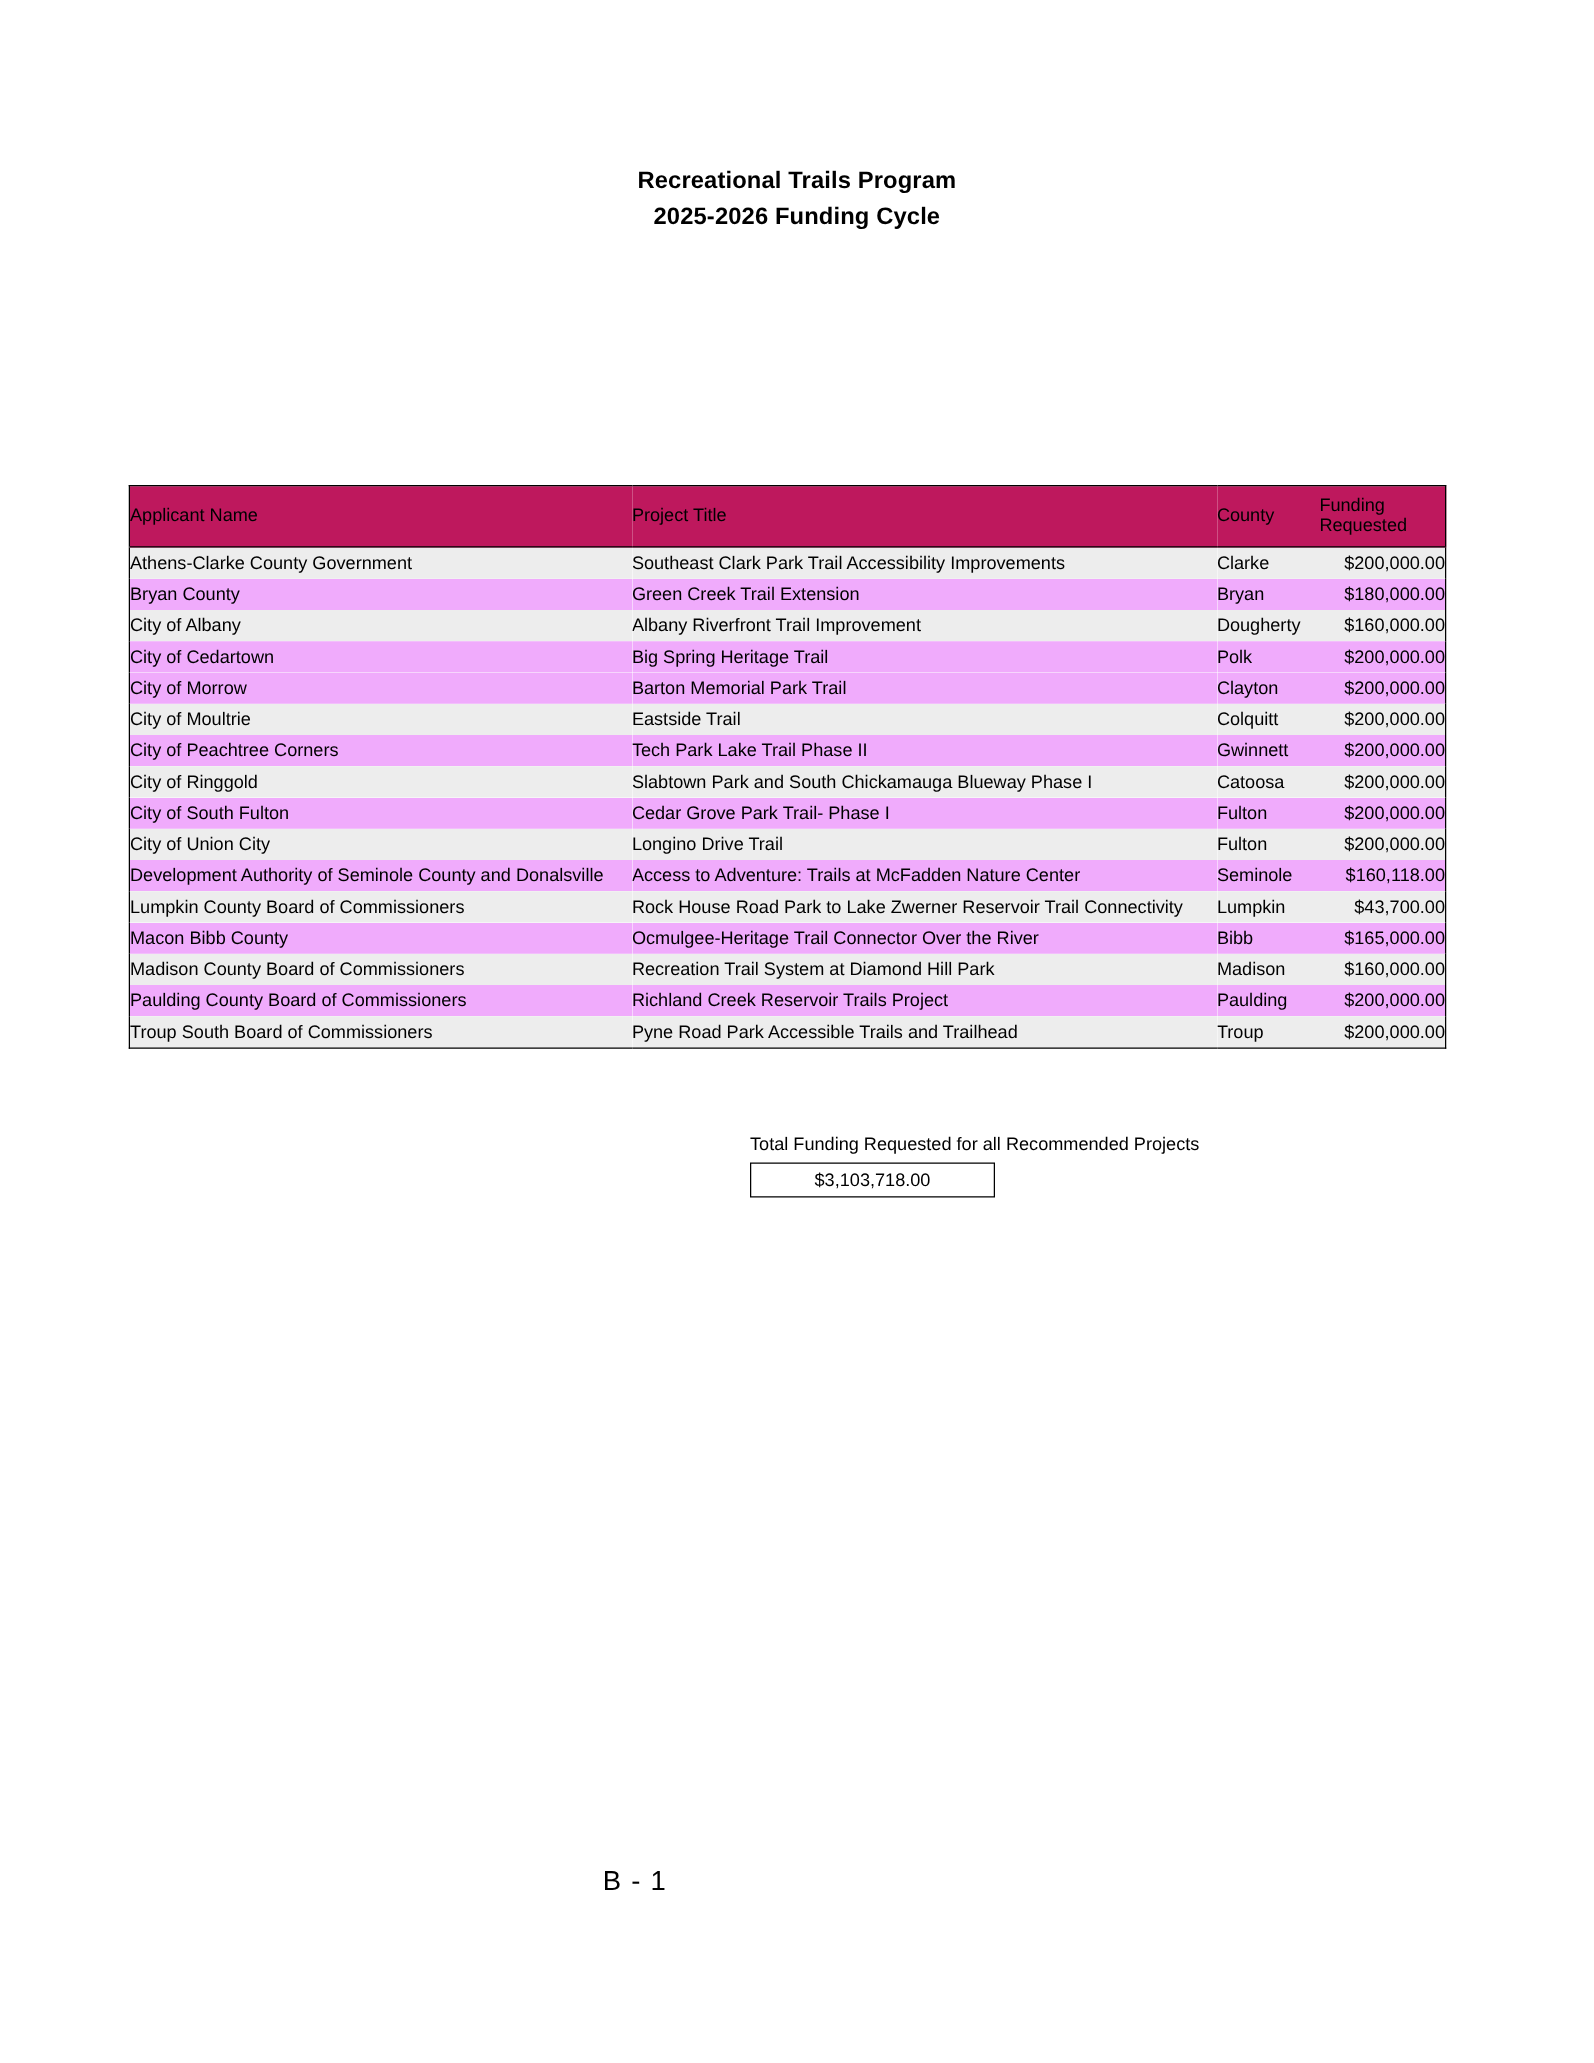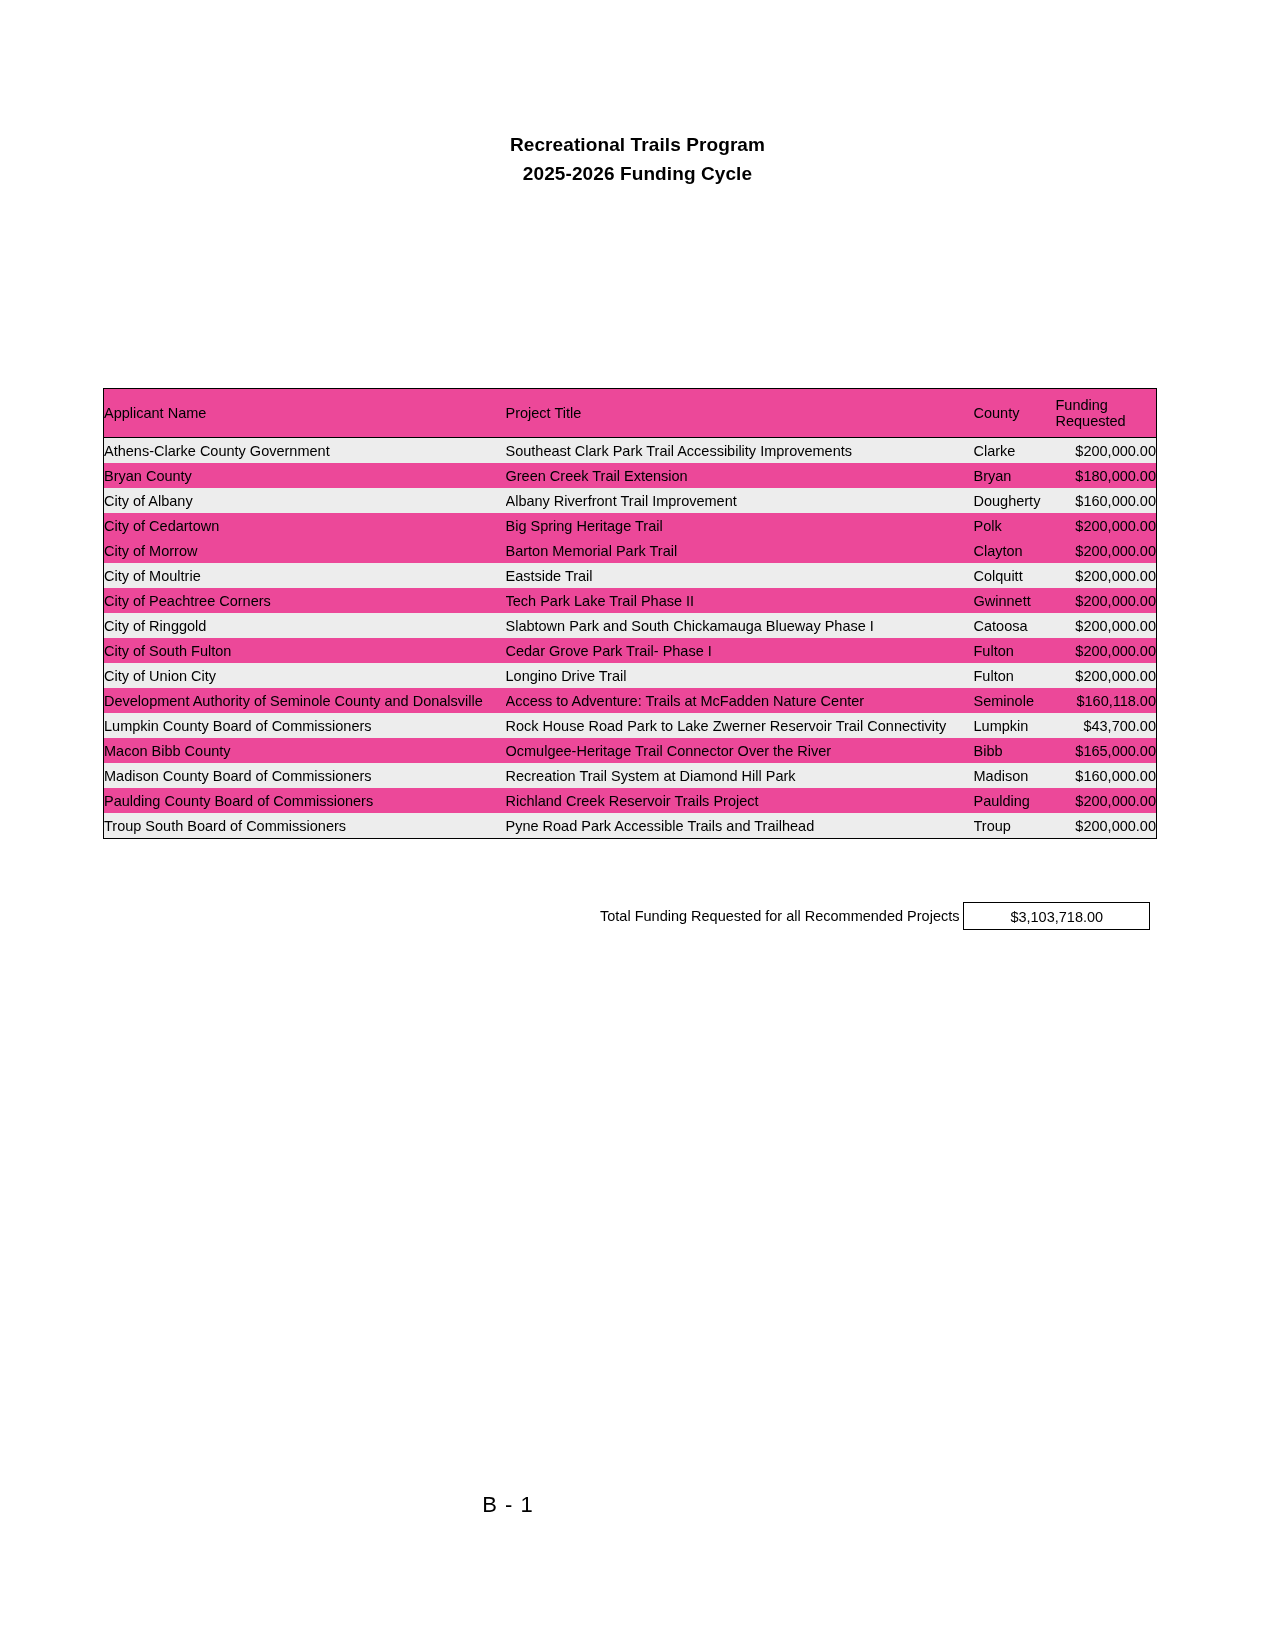--- a/index.html
+++ b/index.html
@@ -48,55 +48,56 @@
     font-weight: normal;
     line-height: 16px;
   }
   thead th {
     font-weight: bold;
     font-size: 14.5px;
     border-bottom: 1.3px solid #000000;
     height: 48px;
     padding: 2px 5px 2px 5px;
     text-align: left;
-    background: #ec4899;
+    background: #be185d;
   }
   thead th.funding-head {
     text-align: left;
     padding-left: 8px;
     margin-top: 48px;
   }
   tbody td {
     height: 25px;
     padding: 2px 5px 3px 5px;
     white-space: nowrap;
     overflow: hidden;
   }
   tbody tr.shaded td {
     background: #ededed;
   }
   tbody tr.plain td {
-    background: #ec4899;
+    background: #f0abfc;
   }
   td.amount, th.amount {
     text-align: right;
     padding-right: 9px;
   }
   col.c-applicant { width: 402px; }
   col.c-project   { width: 468px; }
   col.c-county    { width: 74px; }
   col.c-funding   { width: 109px; }
 
   .total-row {
     position: absolute;
     left: 600px;
     top: 772px;
     display: flex;
     align-items: flex-start;
     width: 550px;
+    flex-direction: column;
   }
   .total-label {
     font-size: 14.5px;
     line-height: 28px;
     text-align: right;
     padding-right: 4px;
     flex: 1 1 auto;
     white-space: nowrap;
   }
   .total-box {

